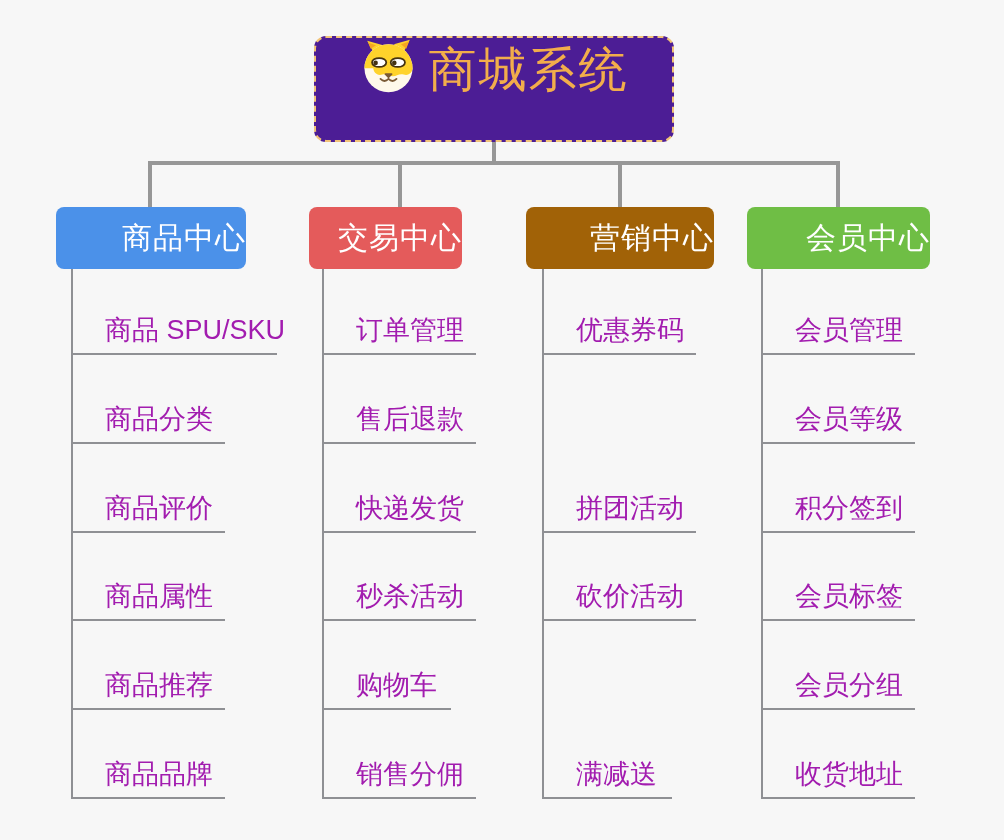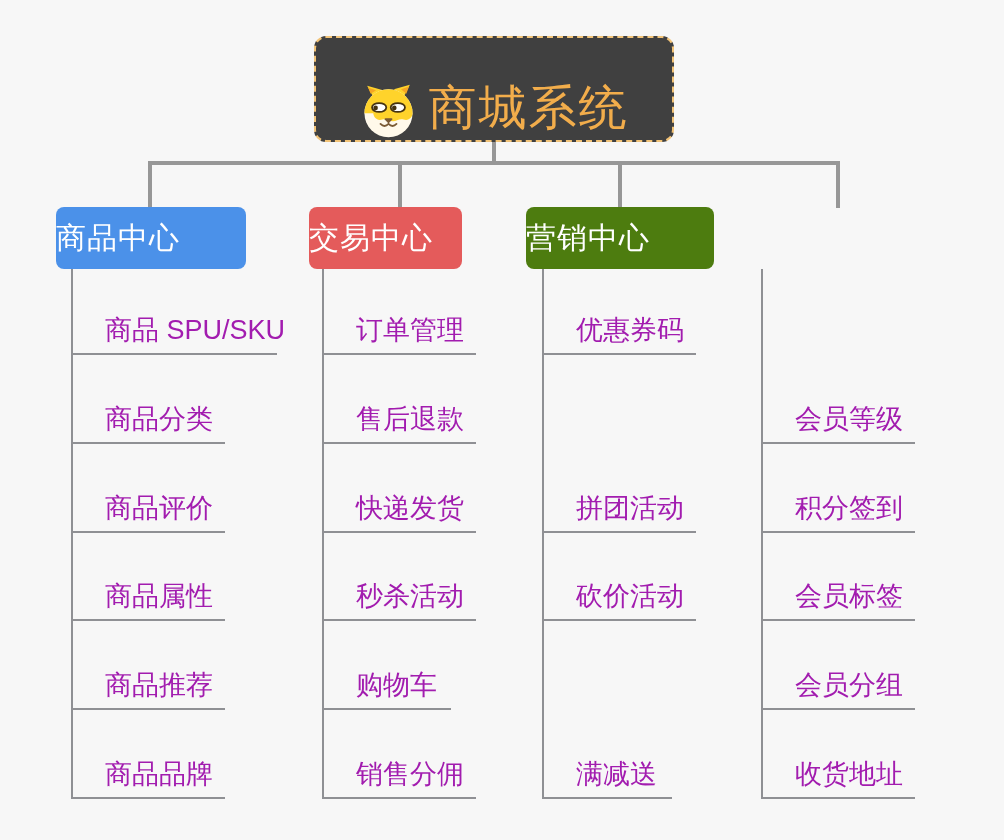--- a/index.html
+++ b/index.html
@@ -11,42 +11,42 @@
     position:relative;
     width:1004px;height:840px;
     background:#F7F7F7;
     overflow:hidden;
   }
   .wires{position:absolute;left:0;top:0;pointer-events:none;}
 
   
   .root-node{
     position:absolute;left:314px;top:36px;width:360px;height:106px;
-    background:#404040;
+    background:#4c1d95;
     border:2px dashed #F2C377;
     border-radius:12px;
     box-sizing:border-box;
-    display:flex;align-items:flex-end;justify-content:center;gap:12px;
+    display:flex;align-items:flex-start;justify-content:center;gap:12px;
   }
   .root-title{
     font-size:48px;font-weight:500;color:#F2AD4B;letter-spacing:2px;white-space:nowrap;
   }
   .dog-icon{width:57px;height:57px;flex:0 0 auto;}
 
   
   .branch{
     position:absolute;top:207px;height:62px;
     border-radius:8px;
-    display:flex;align-items:center;justify-content:flex-start;
+    display:flex;align-items:center;justify-content:flex-end;
     color:#FFFFFF;font-size:30px;letter-spacing:1px;white-space:nowrap;
     cursor:default;
   }
   .branch-0{left:56px;width:190px;background:#4B91E9;}
   .branch-1{left:309px;width:153px;background:#E45B5B;}
-  .branch-2{left:526px;width:188px;background:#4d7c0f;}
+  .branch-2{left:526px;width:188px;background:#a16207;}
   .branch-3{left:747px;width:183px;background:#6FBE45;}
 
   
   .leaf{
     position:absolute;height:48px;
     box-sizing:border-box;
     border-bottom:2px solid #8F9094;
     display:flex;align-items:flex-end;
     padding:0 0 5px 33px;
     font-size:27px;color:#a21caf;white-space:nowrap;
@@ -93,20 +93,23 @@
 
   <div class="branch branch-0">
     <span>商品中心</span>
   </div>
   <div class="branch branch-1">
     <span>交易中心</span>
   </div>
   <div class="branch branch-2">
     <span>营销中心</span>
   </div>
+  <div class="branch branch-3">
+    <span>会员中心</span>
+  </div>
 
   <div class="leaf" style="left:72px;top:307px;width:205px">
     <span>商品 SPU/SKU</span>
   </div>
   <div class="leaf" style="left:72px;top:396px;width:153px">
     <span>商品分类</span>
   </div>
   <div class="leaf" style="left:72px;top:485px;width:153px">
     <span>商品评价</span>
   </div>
@@ -145,20 +148,23 @@
   <div class="leaf" style="left:543px;top:485px;width:153px">
     <span>拼团活动</span>
   </div>
   <div class="leaf" style="left:543px;top:573px;width:153px">
     <span>砍价活动</span>
   </div>
   <div class="leaf" style="left:543px;top:751px;width:129px">
     <span>满减送</span>
   </div>
 
+  <div class="leaf" style="left:762px;top:307px;width:153px">
+    <span>会员管理</span>
+  </div>
   <div class="leaf" style="left:762px;top:396px;width:153px">
     <span>会员等级</span>
   </div>
   <div class="leaf" style="left:762px;top:485px;width:153px">
     <span>积分签到</span>
   </div>
   <div class="leaf" style="left:762px;top:573px;width:153px">
     <span>会员标签</span>
   </div>
   <div class="leaf" style="left:762px;top:662px;width:153px">

